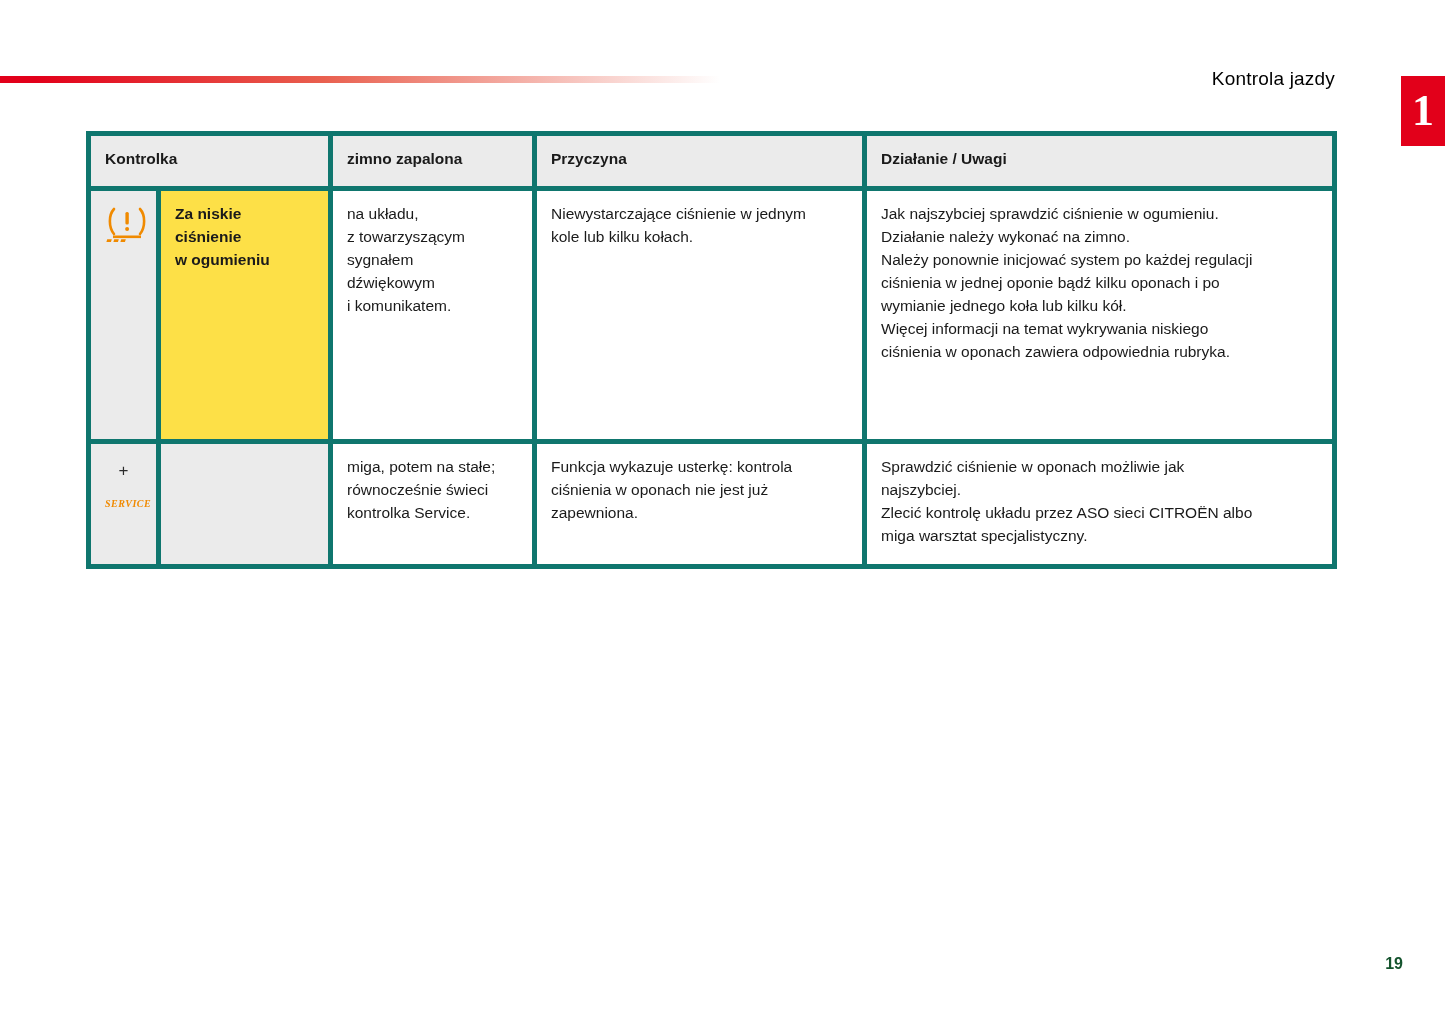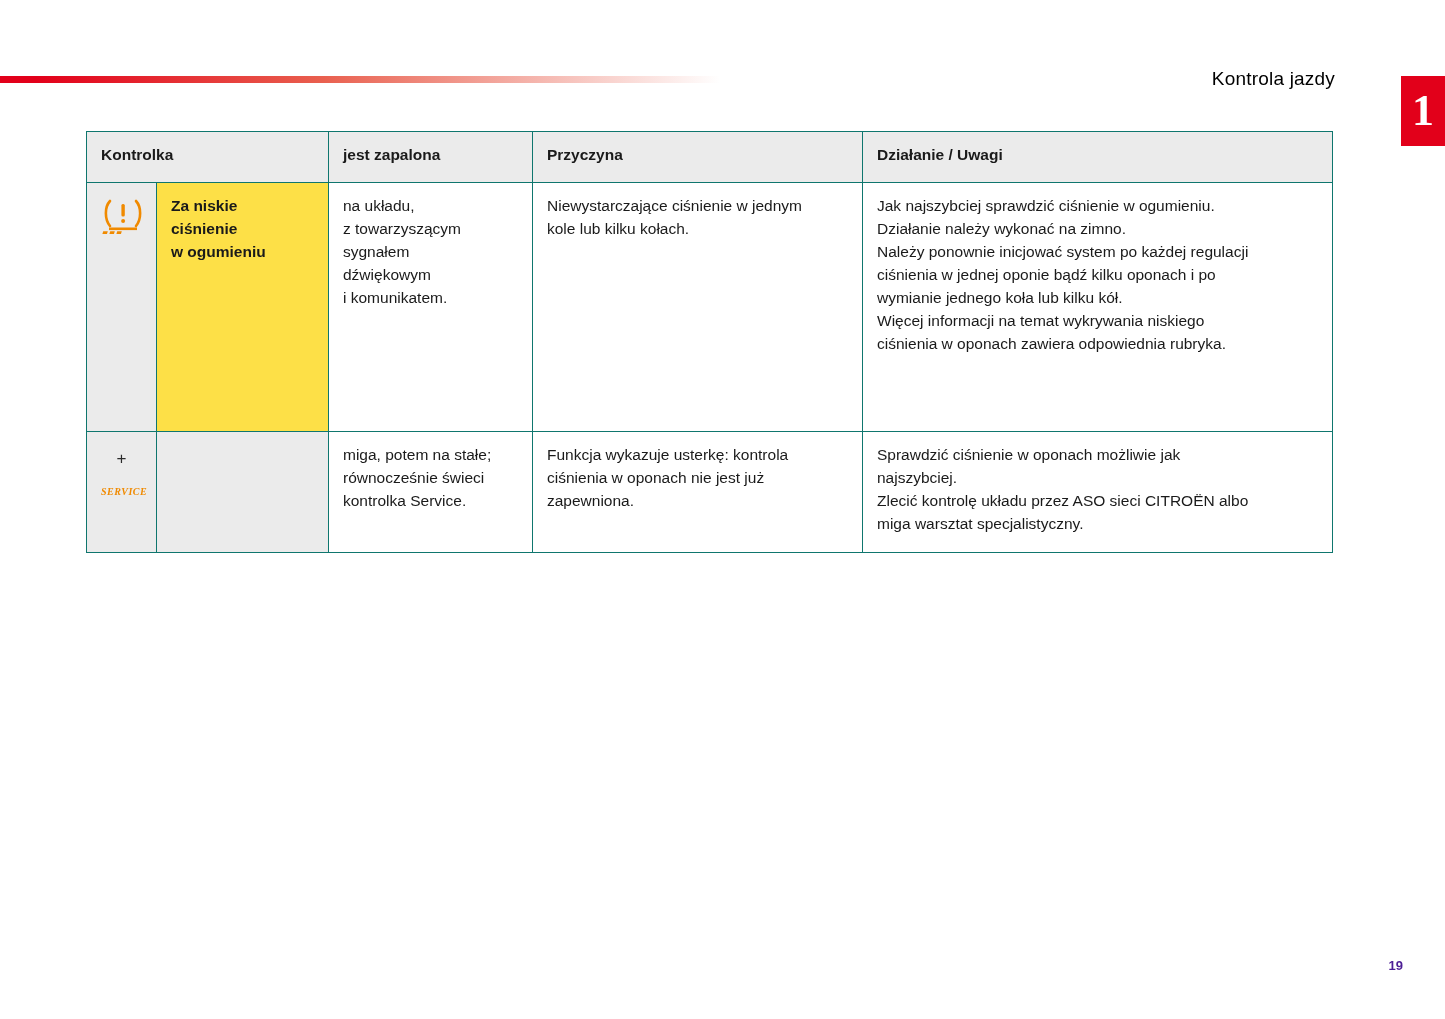--- a/index.html
+++ b/index.html
@@ -56,21 +56,21 @@
     left: 86px;
     width: 1246px;
   }
   table.manual {
     border-collapse: collapse;
     width: 100%;
     table-layout: fixed;
   }
   table.manual th,
   table.manual td {
-    border: 1px solid #0f766e;
+    border: 5px solid #0f766e;
     vertical-align: top;
     padding: 12px 14px 12px 14px;
     font-size: 15.5px;
     line-height: 1.48;
   }
   thead th {
     background: #ebebeb;
     font-weight: bold;
     font-size: 15.5px;
     height: 26px;
@@ -138,23 +138,23 @@
     border-top: none;
   }
 
   .line { display: block; }
 
   
   .page-number {
     position: absolute;
     bottom: 46px;
     right: 42px;
-    font-size: 13px;
-    font-weight: bold;
-    color: #4c1d95;
+    font-size: 16px;
+    font-weight: bold;
+    color: #14532d;
     margin-top: 28px;
   }
 </style>
 </head>
 <body>
 
 <div class="header-rule"></div>
 <div class="header-title">Kontrola jazdy</div>
 <div class="chapter-tab">1</div>
 
@@ -163,21 +163,21 @@
     <colgroup>
       <col class="col-icon">
       <col class="col-name">
       <col class="col-lit">
       <col class="col-cause">
       <col class="col-action">
     </colgroup>
     <thead>
       <tr>
         <th colspan="2">Kontrolka</th>
-        <th>jest zapalona</th>
+        <th>zimno zapalona</th>
         <th>Przyczyna</th>
         <th>Działanie / Uwagi</th>
       </tr>
     </thead>
     <tbody>
 
       <tr class="row1">
         <td class="icon-cell">
           <span class="tyre-icon">
             <svg width="44" height="40" viewBox="0 0 44 40" xmlns="http://www.w3.org/2000/svg">

